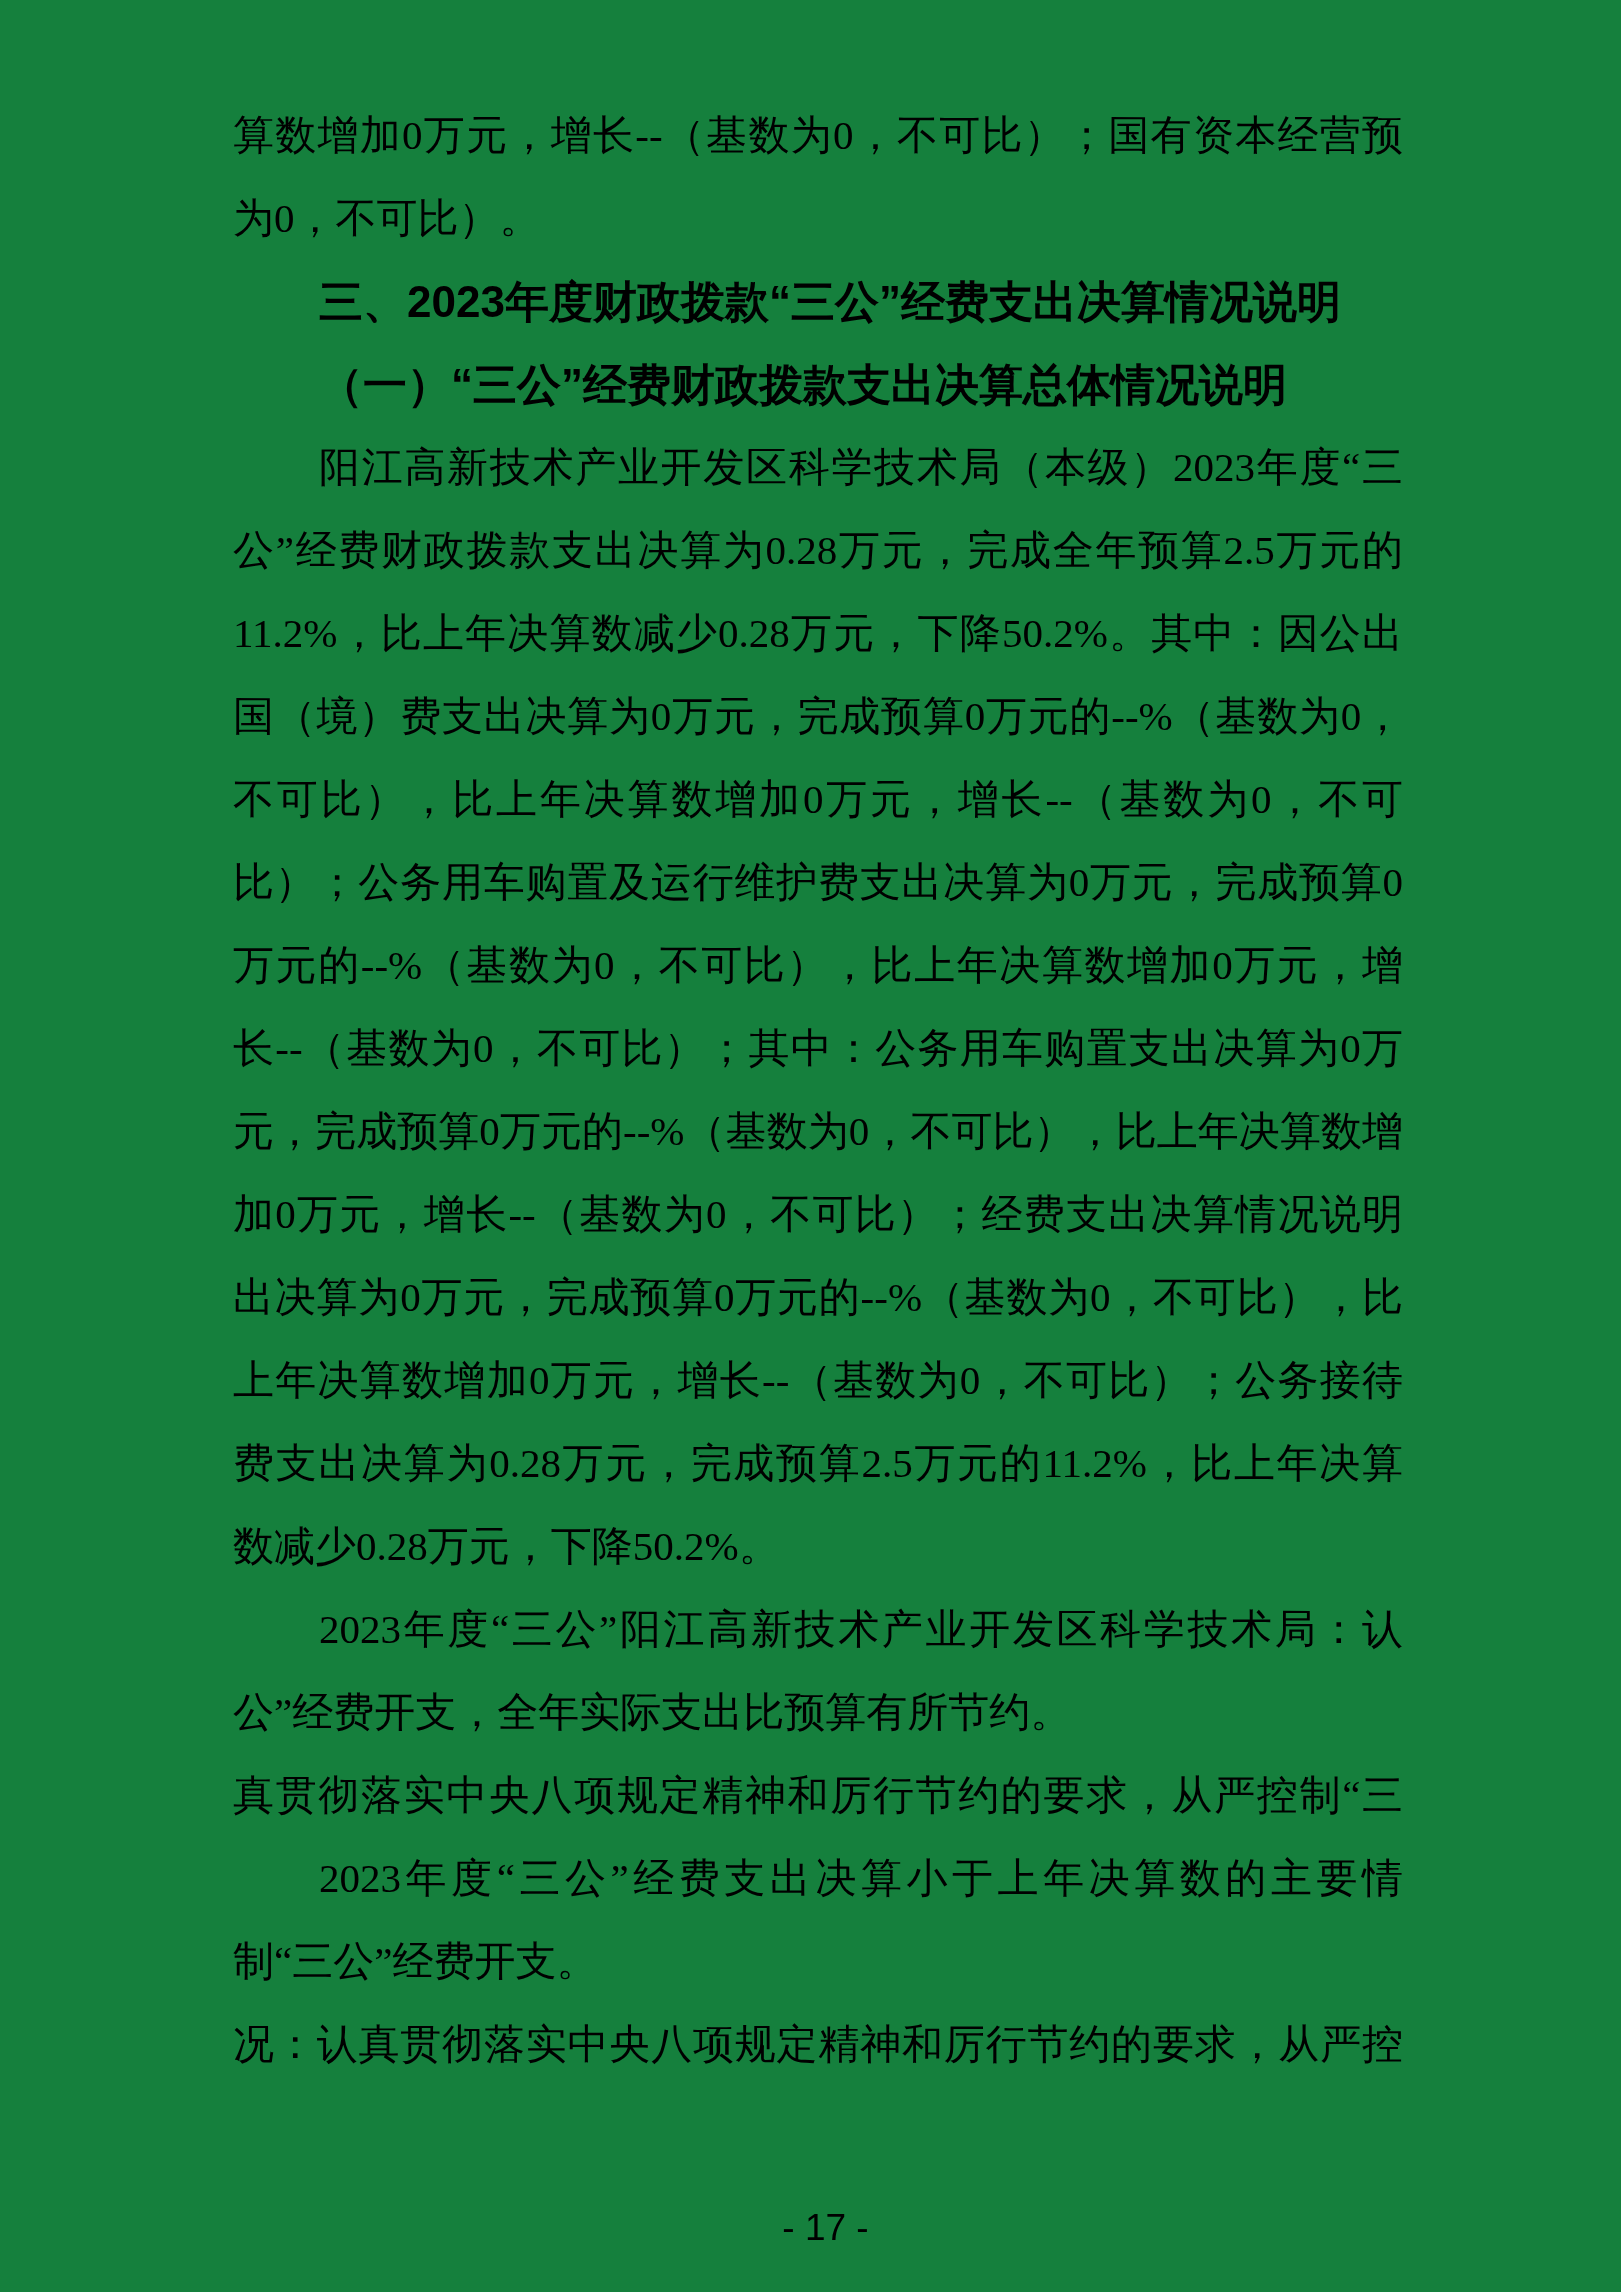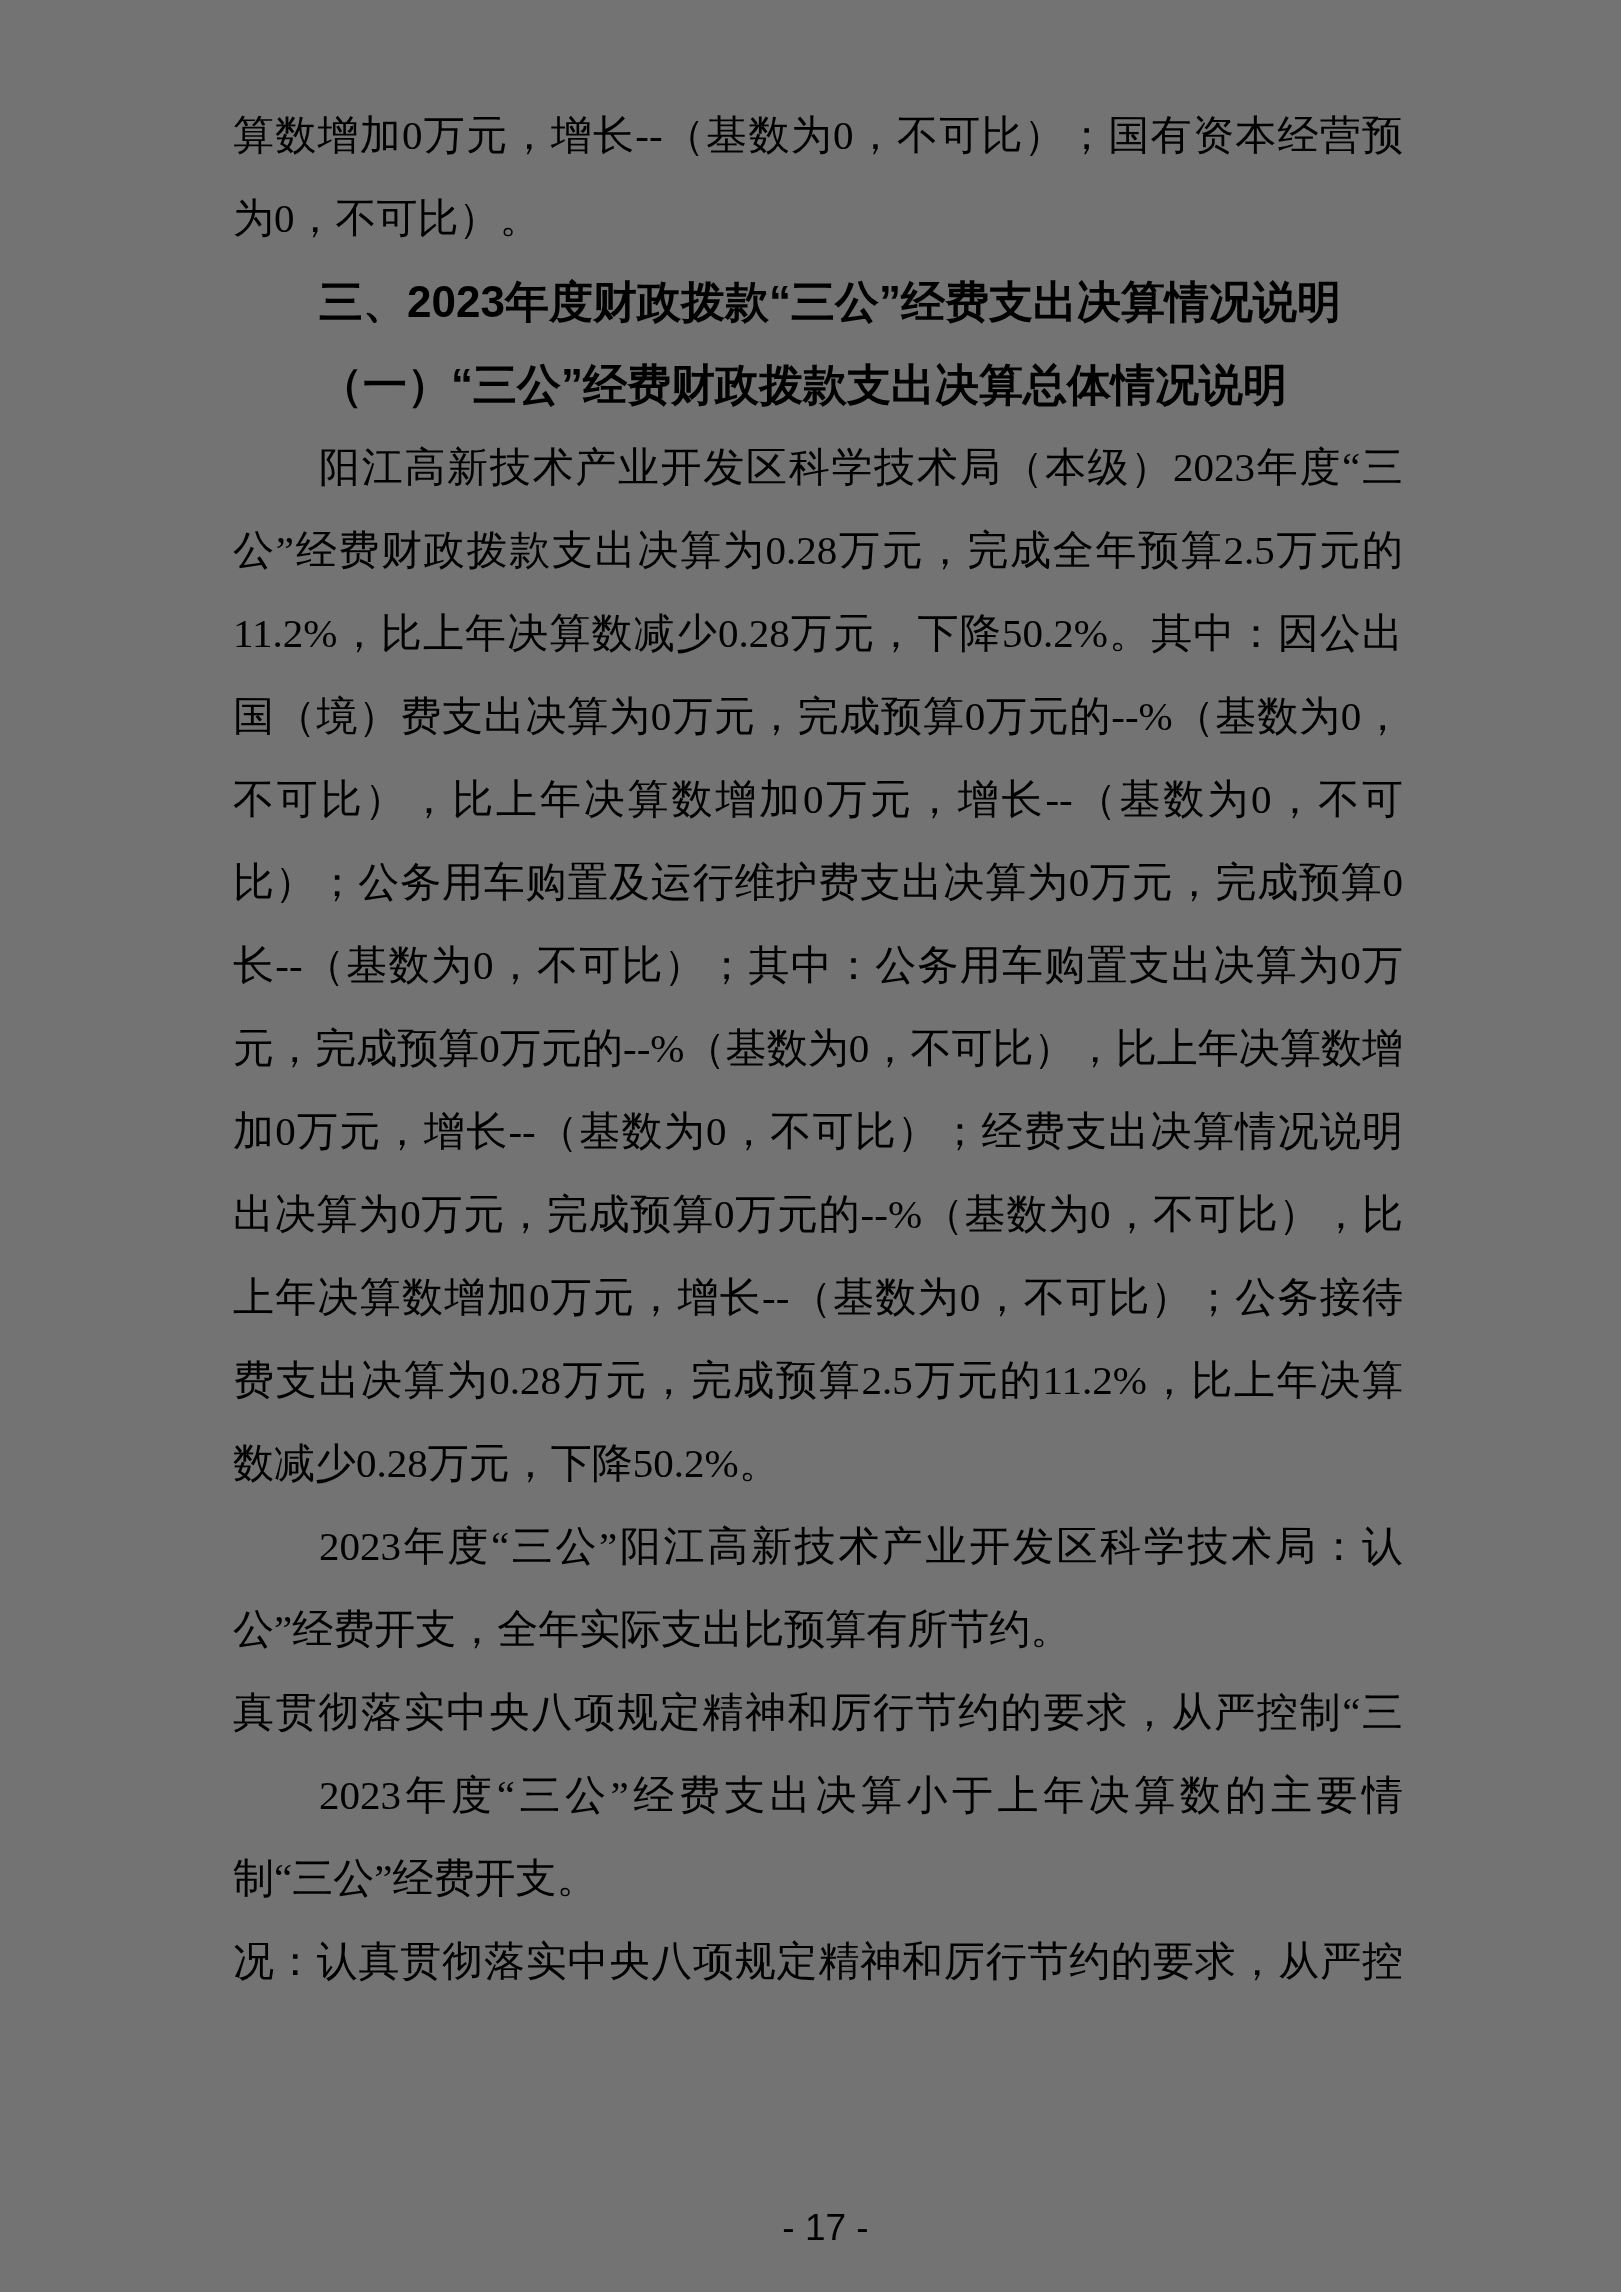--- a/index.html
+++ b/index.html
@@ -4,21 +4,21 @@
 <style>
   html, body {
     margin: 0;
     padding: 0;
     background: #ffffff;
   }
   .page {
     position: relative;
     width: 1621px;
     height: 2293px;
-    background: #737373;
+    background: #15803d;
     color: #000000;
     overflow: hidden;
     font-family: "Liberation Serif", "DejaVu Serif", serif;
   }
   .content {
     position: absolute;
     left: 233px;
     top: 94px;
     width: 1170px;
   }
@@ -75,20 +75,21 @@
       <div class="line cont">算数增加0万元，增长--（基数为0，不可比）；国有资本经营预</div>
       <div class="line end">为0，不可比）。</div>
       <div class="line h1">三、2023年度财政拨款“三公”经费支出决算情况说明</div>
       <div class="line h2">（一）“三公”经费财政拨款支出决算总体情况说明</div>
       <div class="line first">阳江高新技术产业开发区科学技术局（本级）2023年度“三</div>
       <div class="line cont">公”经费财政拨款支出决算为0.28万元，完成全年预算2.5万元的</div>
       <div class="line cont">11.2%，比上年决算数减少0.28万元，下降50.2%。其中：因公出</div>
       <div class="line cont">国（境）费支出决算为0万元，完成预算0万元的--%（基数为0，</div>
       <div class="line cont">不可比），比上年决算数增加0万元，增长--（基数为0，不可</div>
       <div class="line cont">比）；公务用车购置及运行维护费支出决算为0万元，完成预算0</div>
+      <div class="line cont">万元的--%（基数为0，不可比），比上年决算数增加0万元，增</div>
       <div class="line cont">长--（基数为0，不可比）；其中：公务用车购置支出决算为0万</div>
       <div class="line cont">元，完成预算0万元的--%（基数为0，不可比），比上年决算数增</div>
       <div class="line cont">加0万元，增长--（基数为0，不可比）；经费支出决算情况说明</div>
       <div class="line cont">出决算为0万元，完成预算0万元的--%（基数为0，不可比），比</div>
       <div class="line cont">上年决算数增加0万元，增长--（基数为0，不可比）；公务接待</div>
       <div class="line cont">费支出决算为0.28万元，完成预算2.5万元的11.2%，比上年决算</div>
       <div class="line end">数减少0.28万元，下降50.2%。</div>
       <div class="line first">2023年度“三公”阳江高新技术产业开发区科学技术局：认</div>
       <div class="line end">公”经费开支，全年实际支出比预算有所节约。</div>
       <div class="line cont">真贯彻落实中央八项规定精神和厉行节约的要求，从严控制“三</div>

